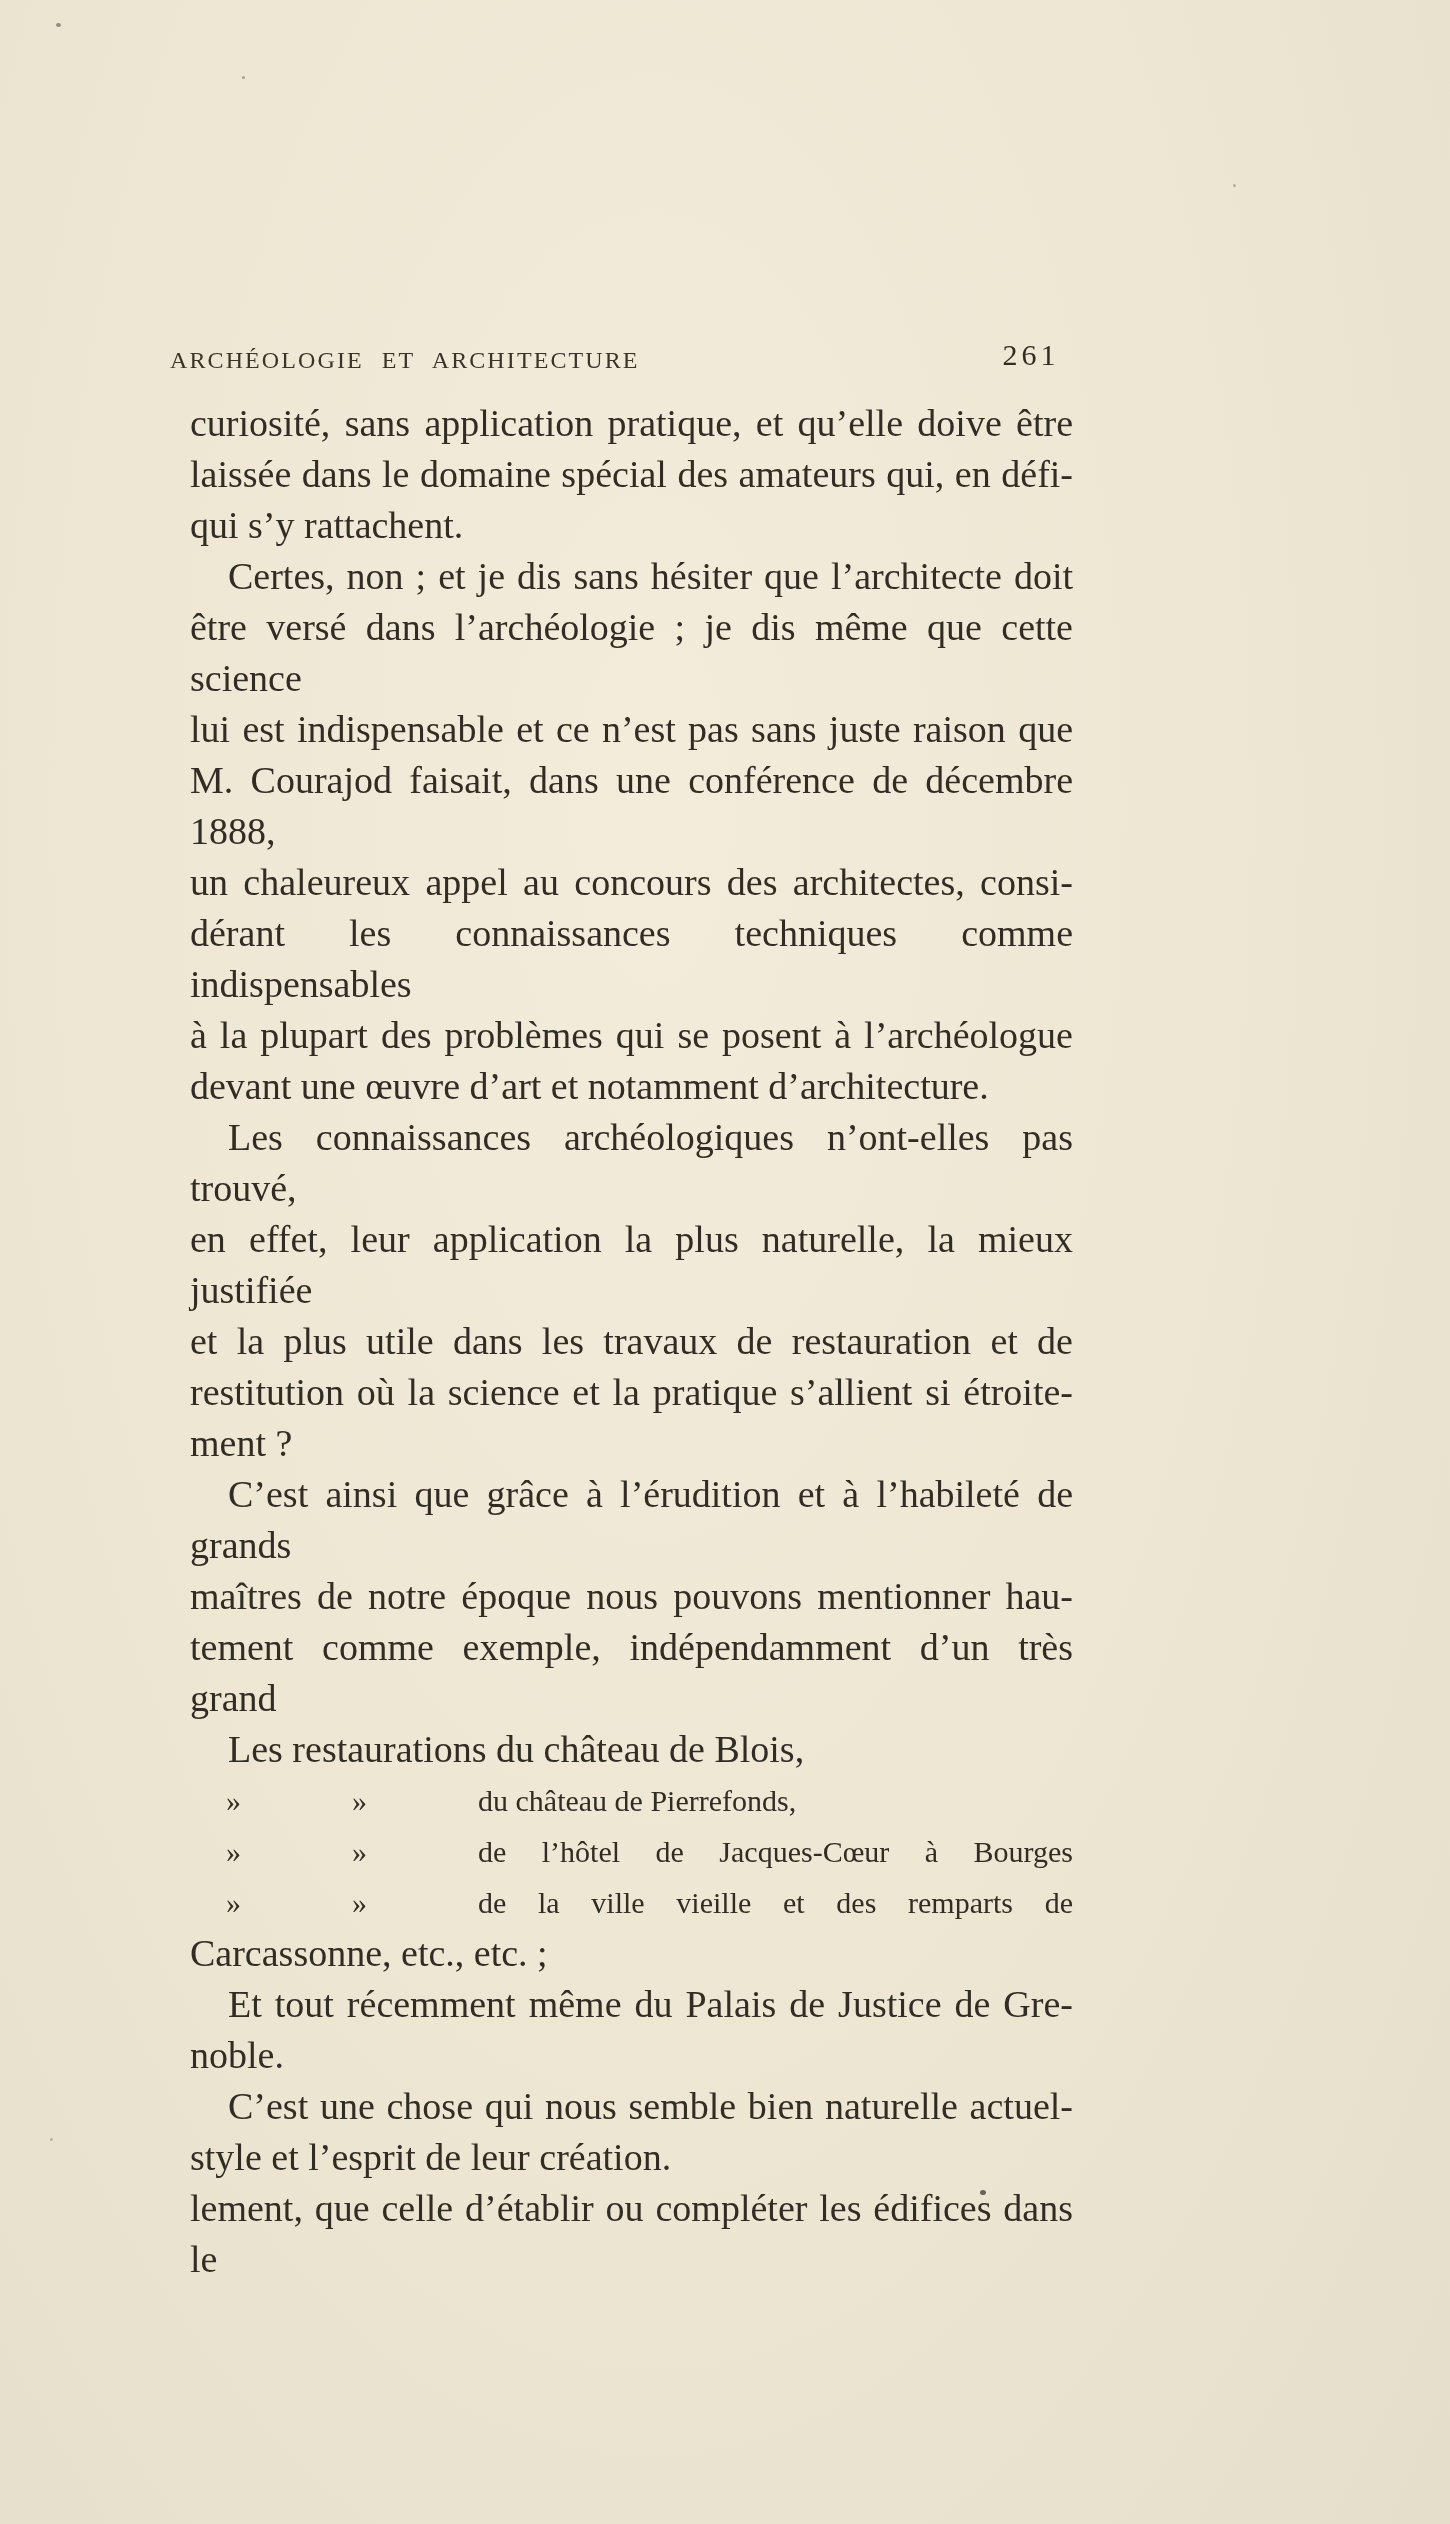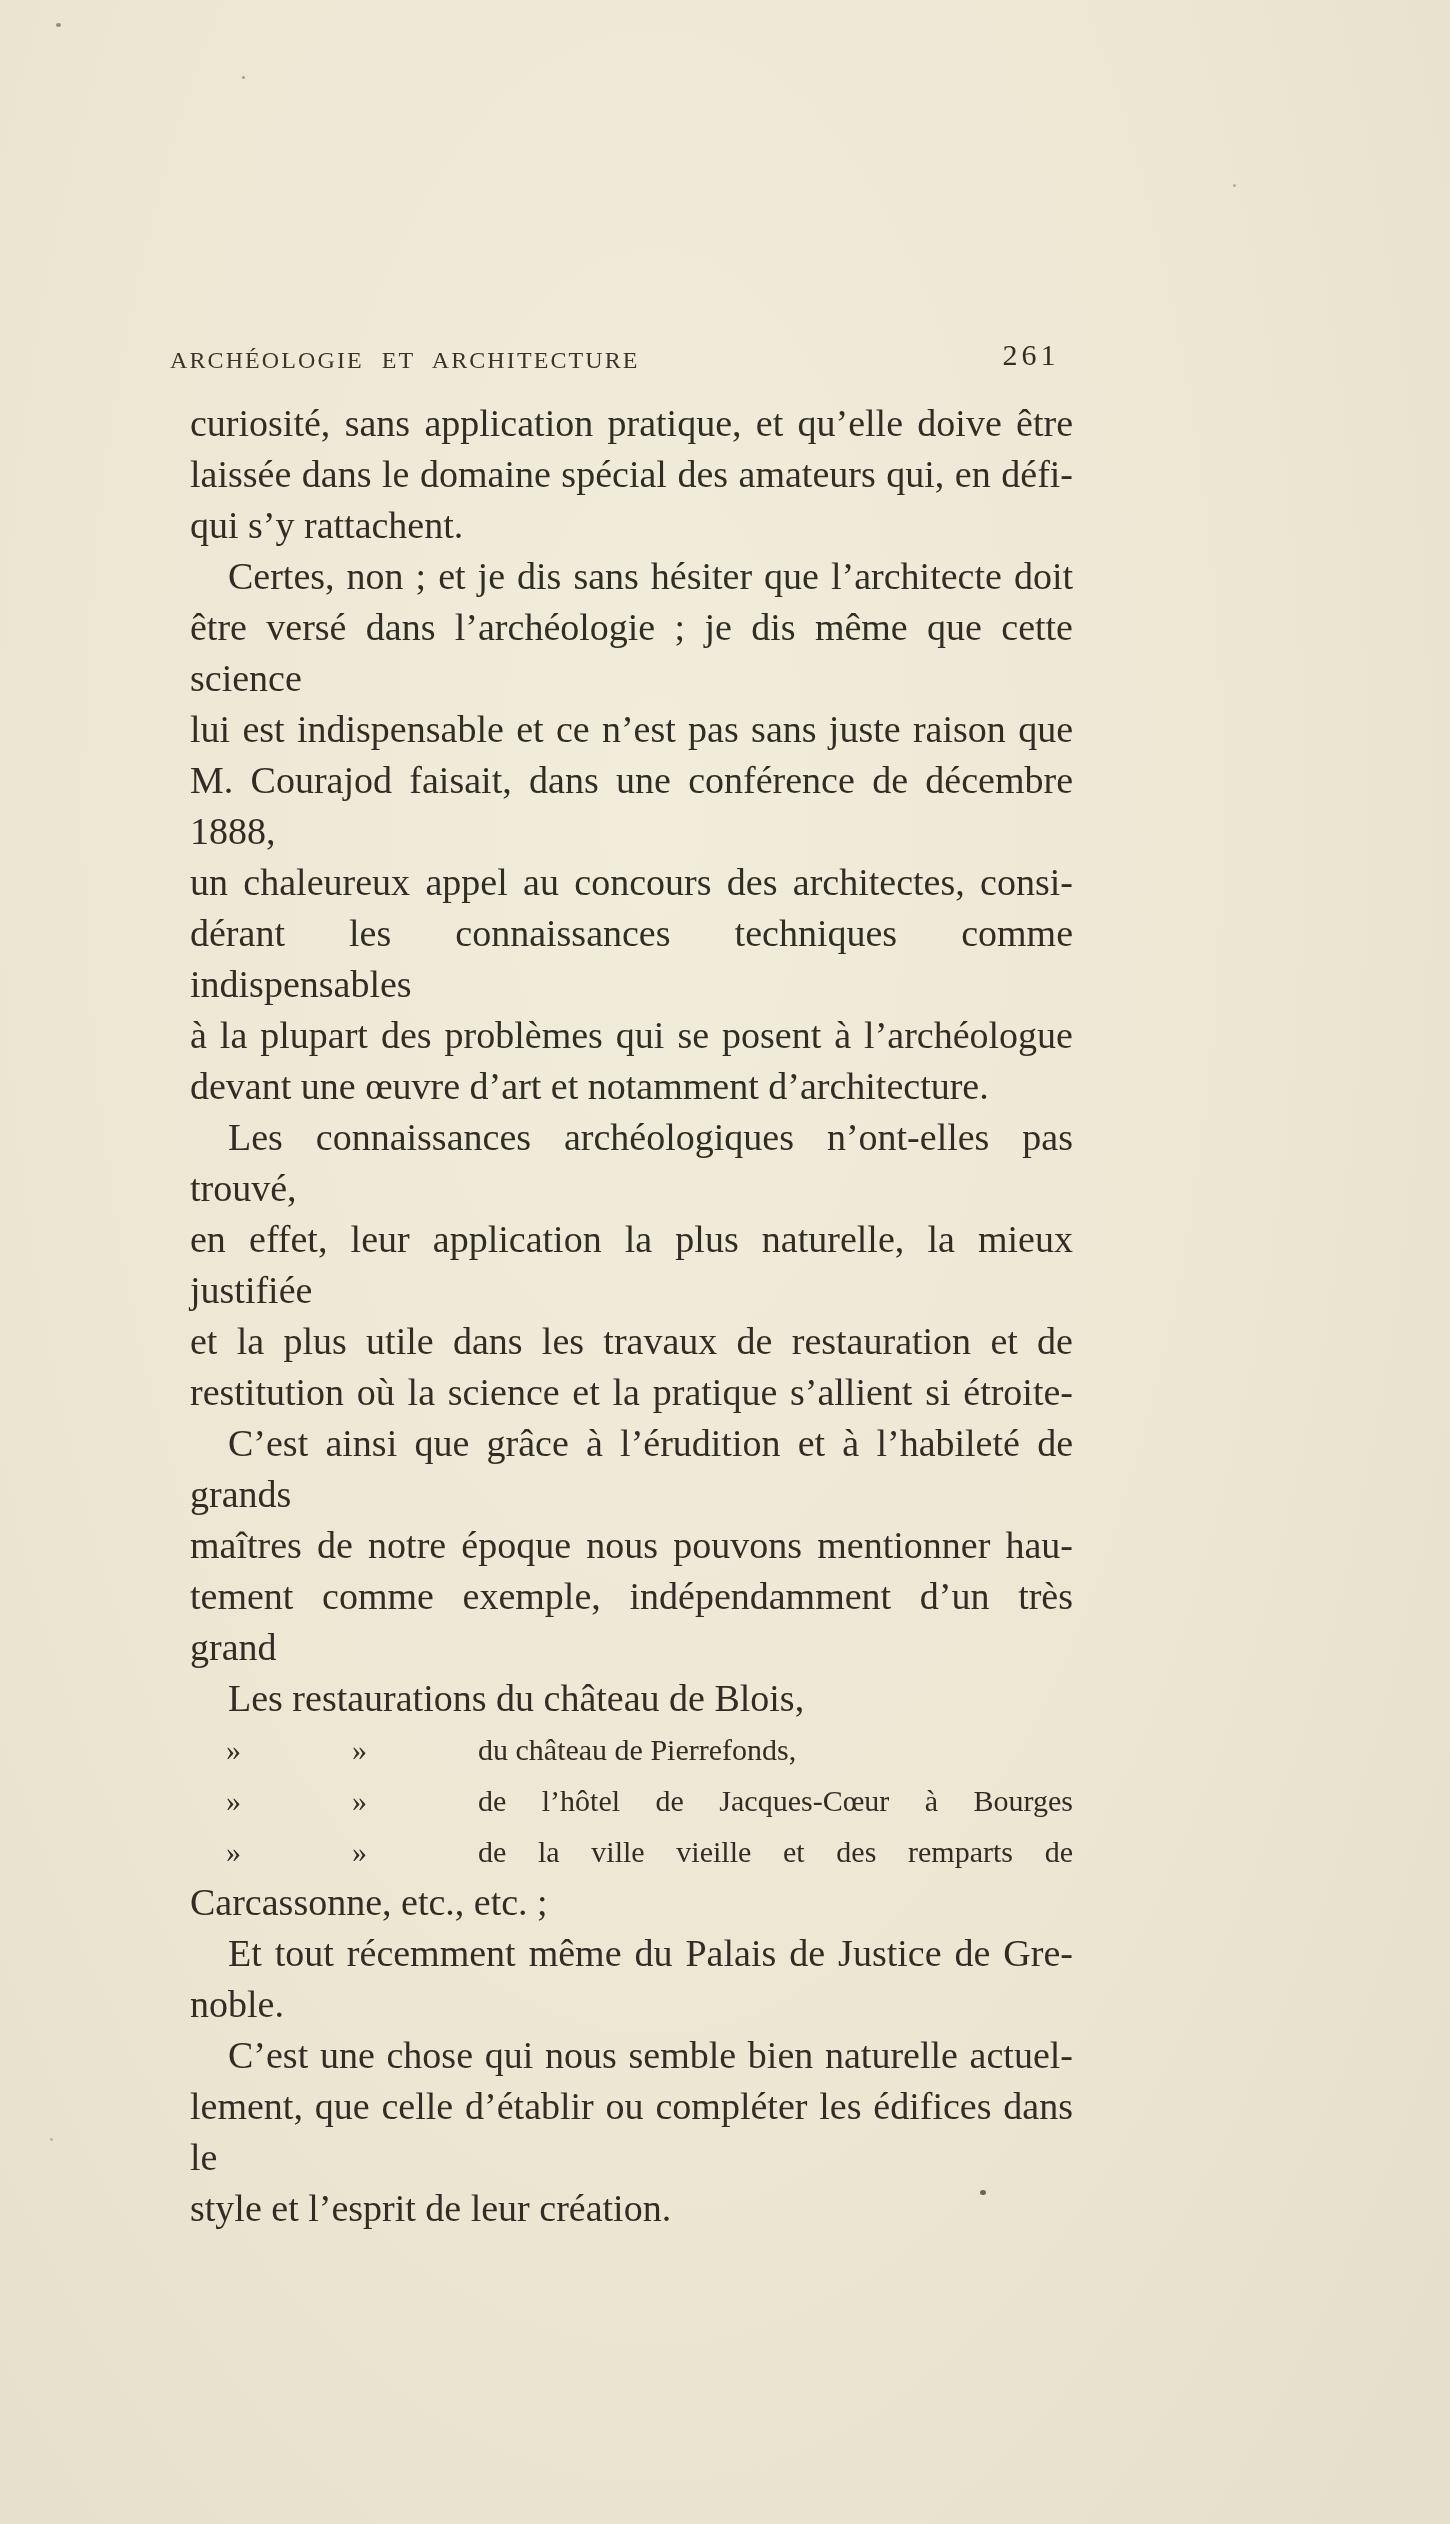--- a/index.html
+++ b/index.html
@@ -130,20 +130,21 @@
       <div class="line">dérant les connaissances techniques comme indispensables</div>
       <div class="line">à la plupart des problèmes qui se posent à l’archéologue</div>
       <div class="line end">devant une œuvre d’art et notamment d’architecture.</div>
     </div>
 
     <div class="paragraph">
       <div class="line first">Les connaissances archéologiques n’ont-elles pas trouvé,</div>
       <div class="line">en effet, leur application la plus naturelle, la mieux justifiée</div>
       <div class="line">et la plus utile dans les travaux de restauration et de</div>
       <div class="line">restitution où la science et la pratique s’allient si étroite-</div>
+      <div class="line end">ment ?</div>
     </div>
 
     <div class="paragraph">
       <div class="line first">C’est ainsi que grâce à l’érudition et à l’habileté de grands</div>
       <div class="line">maîtres de notre époque nous pouvons mentionner hau-</div>
       <div class="line">tement comme exemple, indépendamment d’un très grand</div>
     </div>
 
     <div class="paragraph">
       <div class="line first end">Les restaurations du château de Blois,</div>
@@ -169,19 +170,19 @@
       <div class="line end">Carcassonne, etc., etc. ;</div>
     </div>
 
     <div class="paragraph">
       <div class="line first">Et tout récemment même du Palais de Justice de Gre-</div>
       <div class="line end">noble.</div>
     </div>
 
     <div class="paragraph">
       <div class="line first">C’est une chose qui nous semble bien naturelle actuel-</div>
+      <div class="line end">style et l’esprit de leur création.</div>
       <div class="line">lement, que celle d’établir ou compléter les édifices dans le</div>
-      <div class="line end">style et l’esprit de leur création.</div>
     </div>
 
   </div>
 </div>
 
 
 </body></html>

